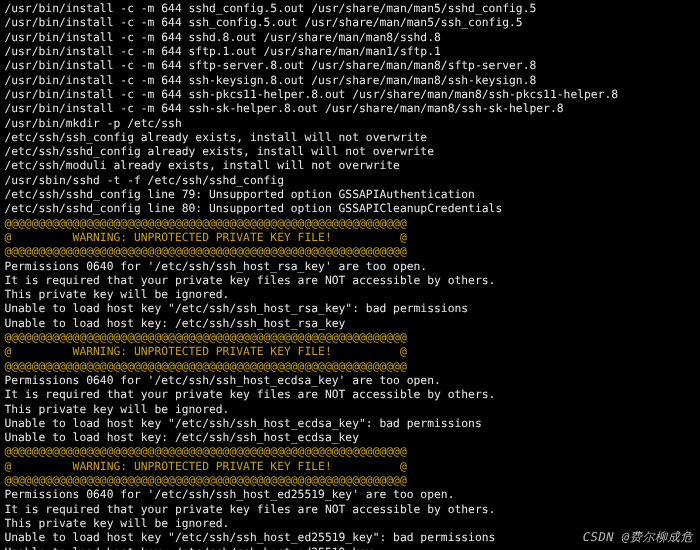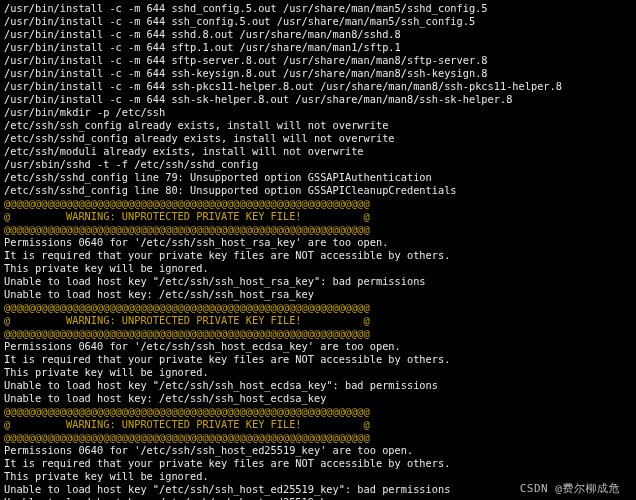--- a/index.html
+++ b/index.html
@@ -8,25 +8,26 @@
     font-size:10.3px;
     line-height:13px;
     letter-spacing:0px;
     color:#e8e8e8;
     white-space:pre;
     padding:2px 0 0 4px;
   }
   .ylw{color:#c7a106}
   .watermark{
     position:absolute;
-    right:16px;
+    right:6px;
     bottom:4px;
     font-family:"DejaVu Sans Mono",monospace;
     font-size:11px;
     color:#b9b9b9;
     letter-spacing:0.5px;
+    font-style:italic;
   }
 </style>
 </head>
 <body>
 
 <div id="term"><div>/usr/bin/install -c -m 644 sshd_config.5.out /usr/share/man/man5/sshd_config.5</div><div>/usr/bin/install -c -m 644 ssh_config.5.out /usr/share/man/man5/ssh_config.5</div><div>/usr/bin/install -c -m 644 sshd.8.out /usr/share/man/man8/sshd.8</div><div>/usr/bin/install -c -m 644 sftp.1.out /usr/share/man/man1/sftp.1</div><div>/usr/bin/install -c -m 644 sftp-server.8.out /usr/share/man/man8/sftp-server.8</div><div>/usr/bin/install -c -m 644 ssh-keysign.8.out /usr/share/man/man8/ssh-keysign.8</div><div>/usr/bin/install -c -m 644 ssh-pkcs11-helper.8.out /usr/share/man/man8/ssh-pkcs11-helper.8</div><div>/usr/bin/install -c -m 644 ssh-sk-helper.8.out /usr/share/man/man8/ssh-sk-helper.8</div><div>/usr/bin/mkdir -p /etc/ssh</div><div>/etc/ssh/ssh_config already exists, install will not overwrite</div><div>/etc/ssh/sshd_config already exists, install will not overwrite</div><div>/etc/ssh/moduli already exists, install will not overwrite</div><div>/usr/sbin/sshd -t -f /etc/ssh/sshd_config</div><div>/etc/ssh/sshd_config line 79: Unsupported option GSSAPIAuthentication</div><div>/etc/ssh/sshd_config line 80: Unsupported option GSSAPICleanupCredentials</div><div class="ylw">@@@@@@@@@@@@@@@@@@@@@@@@@@@@@@@@@@@@@@@@@@@@@@@@@@@@@@@@@@@</div><div class="ylw">@         WARNING: UNPROTECTED PRIVATE KEY FILE!          @</div><div class="ylw">@@@@@@@@@@@@@@@@@@@@@@@@@@@@@@@@@@@@@@@@@@@@@@@@@@@@@@@@@@@</div><div>Permissions 0640 for '/etc/ssh/ssh_host_rsa_key' are too open.</div><div>It is required that your private key files are NOT accessible by others.</div><div>This private key will be ignored.</div><div>Unable to load host key "/etc/ssh/ssh_host_rsa_key": bad permissions</div><div>Unable to load host key: /etc/ssh/ssh_host_rsa_key</div><div class="ylw">@@@@@@@@@@@@@@@@@@@@@@@@@@@@@@@@@@@@@@@@@@@@@@@@@@@@@@@@@@@</div><div class="ylw">@         WARNING: UNPROTECTED PRIVATE KEY FILE!          @</div><div class="ylw">@@@@@@@@@@@@@@@@@@@@@@@@@@@@@@@@@@@@@@@@@@@@@@@@@@@@@@@@@@@</div><div>Permissions 0640 for '/etc/ssh/ssh_host_ecdsa_key' are too open.</div><div>It is required that your private key files are NOT accessible by others.</div><div>This private key will be ignored.</div><div>Unable to load host key "/etc/ssh/ssh_host_ecdsa_key": bad permissions</div><div>Unable to load host key: /etc/ssh/ssh_host_ecdsa_key</div><div class="ylw">@@@@@@@@@@@@@@@@@@@@@@@@@@@@@@@@@@@@@@@@@@@@@@@@@@@@@@@@@@@</div><div class="ylw">@         WARNING: UNPROTECTED PRIVATE KEY FILE!          @</div><div class="ylw">@@@@@@@@@@@@@@@@@@@@@@@@@@@@@@@@@@@@@@@@@@@@@@@@@@@@@@@@@@@</div><div>Permissions 0640 for '/etc/ssh/ssh_host_ed25519_key' are too open.</div><div>It is required that your private key files are NOT accessible by others.</div><div>This private key will be ignored.</div><div>Unable to load host key "/etc/ssh/ssh_host_ed25519_key": bad permissions</div><div>Unable to load host key: /etc/ssh/ssh_host_ed25519_key</div></div>
 <div class="watermark">CSDN @费尔柳成危</div>
 
 </body></html>

